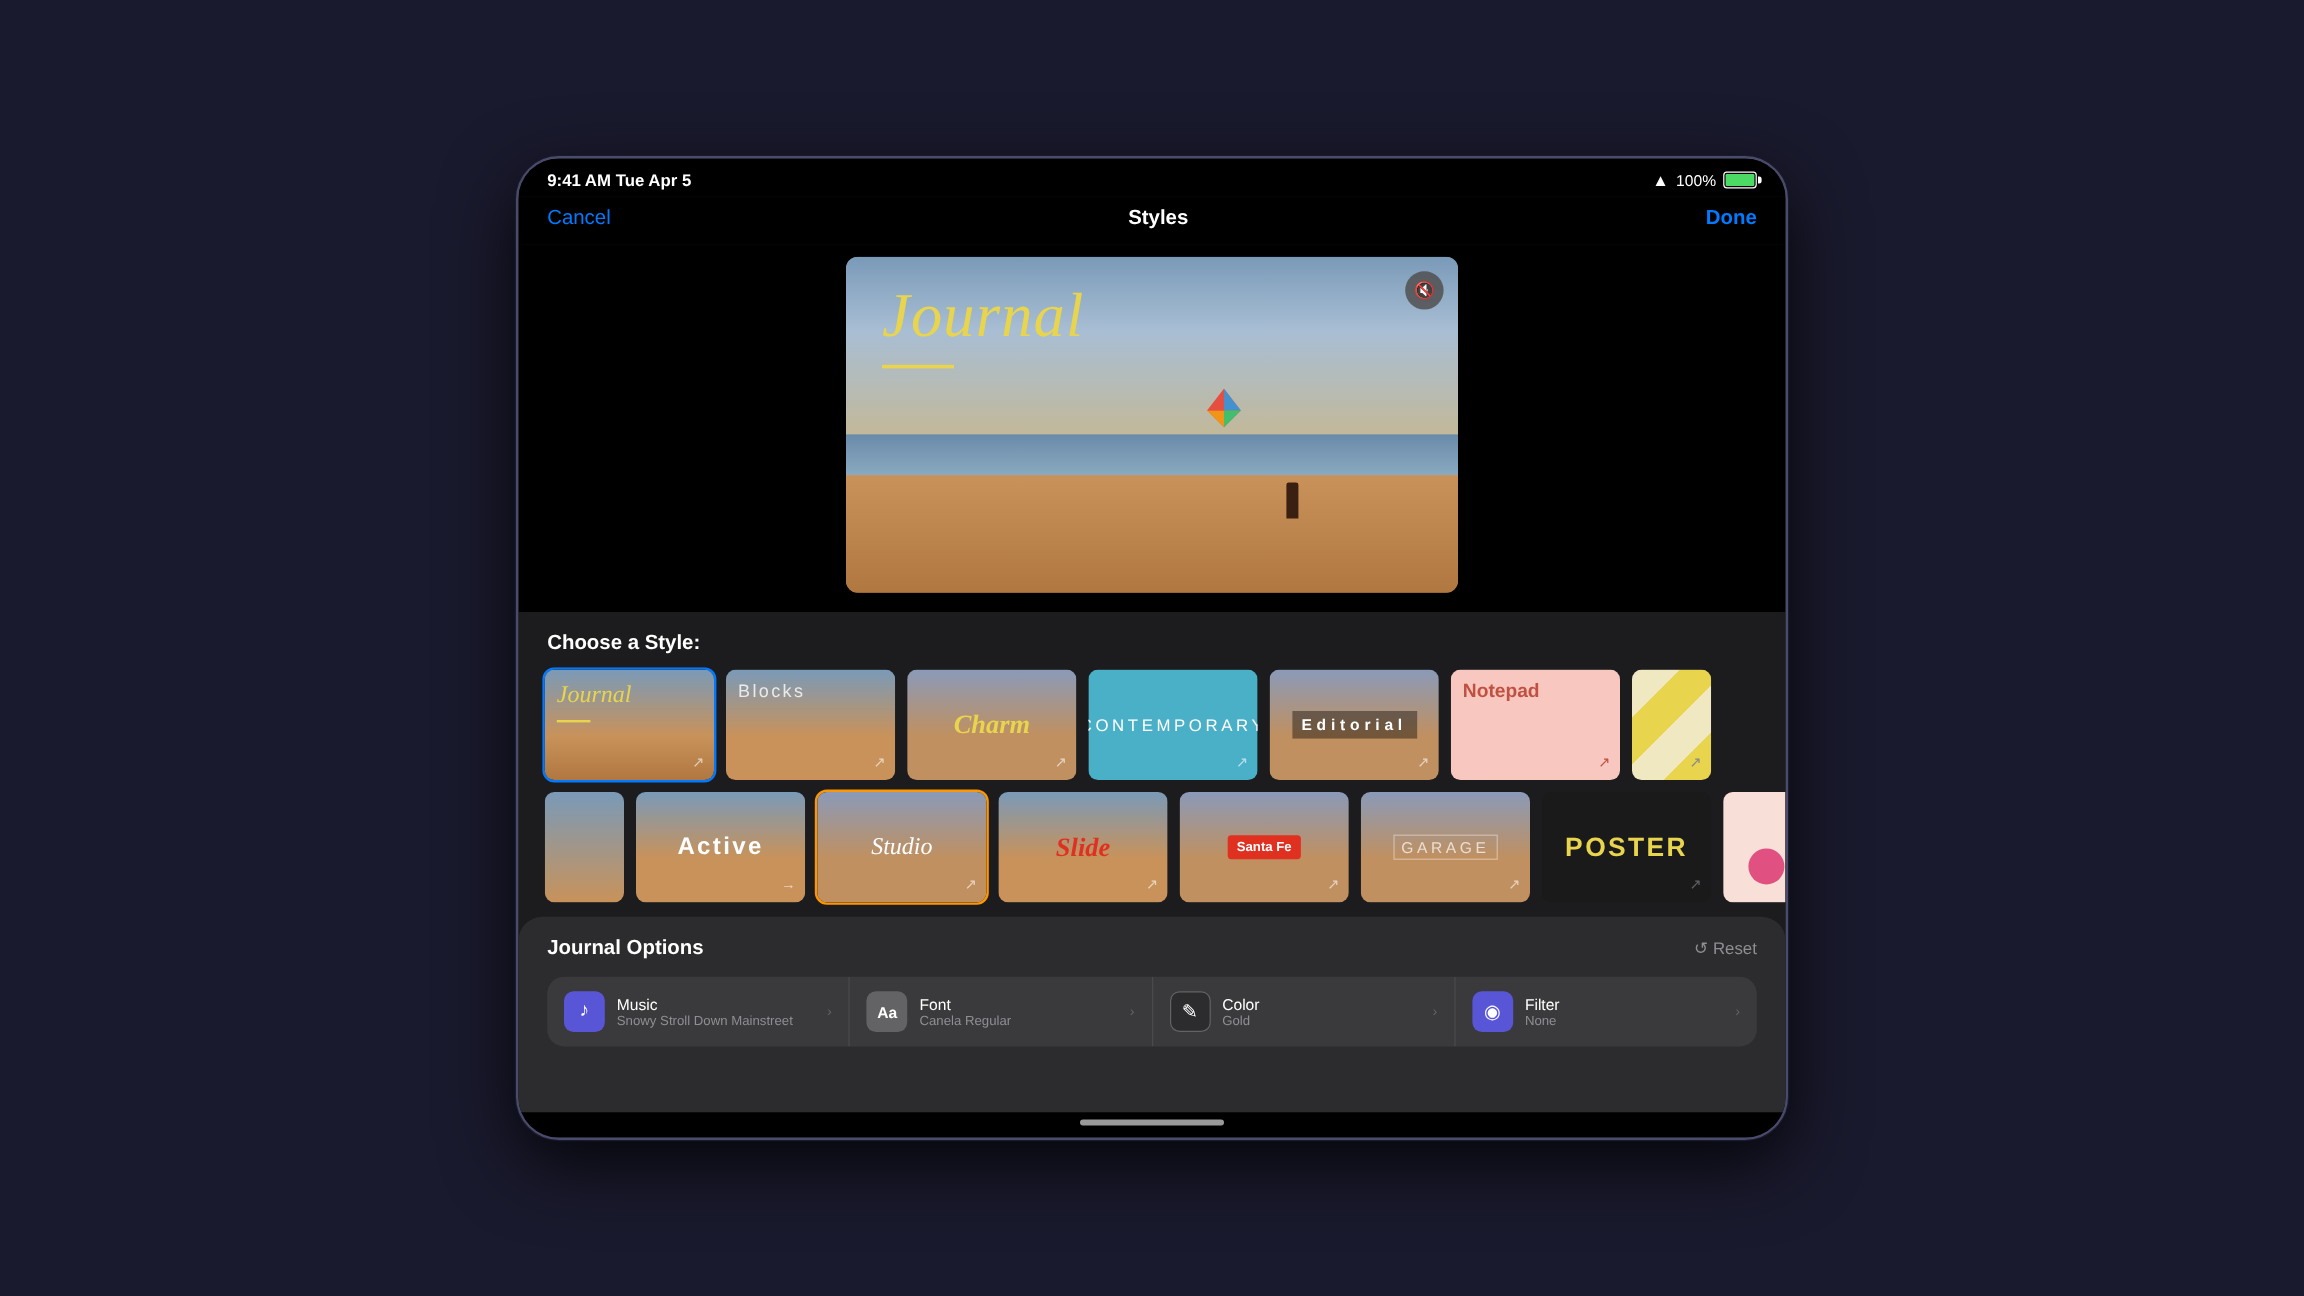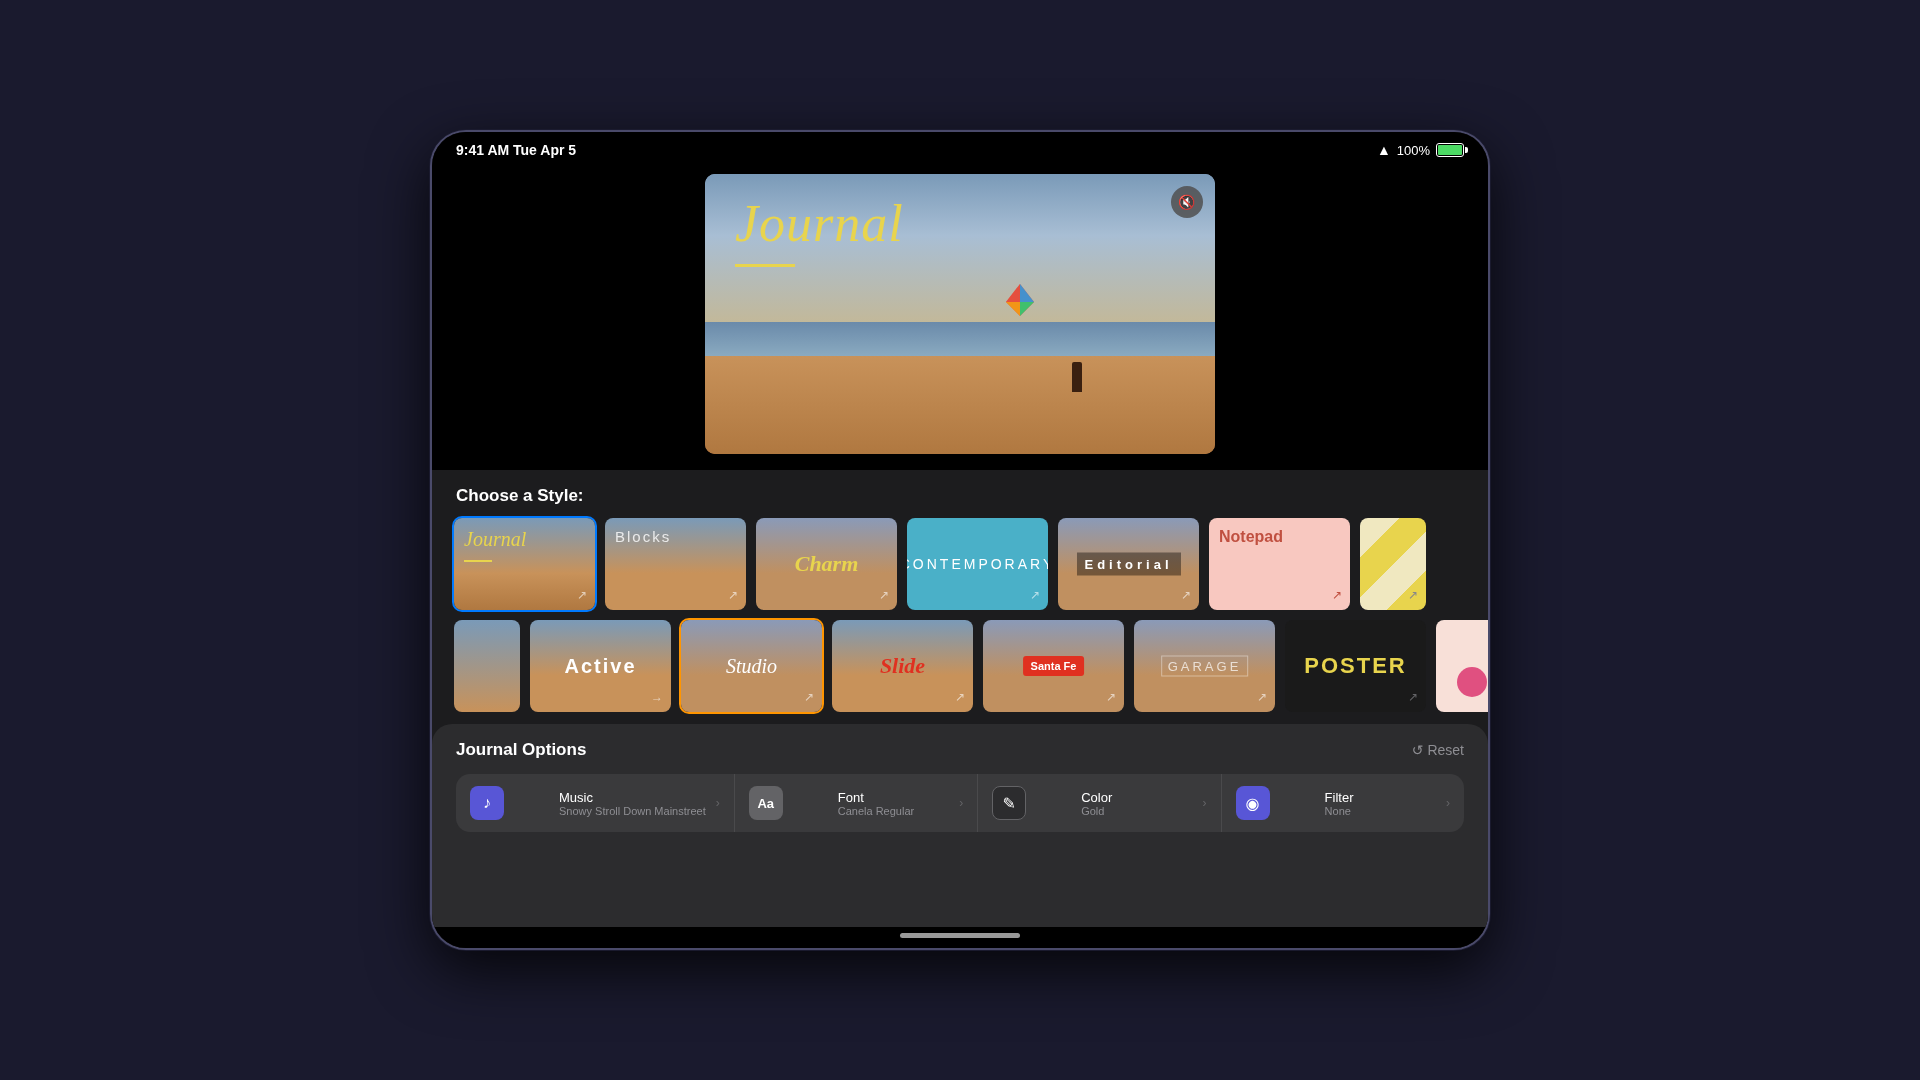--- a/index.html
+++ b/index.html
@@ -459,21 +459,21 @@
       display: flex;
       align-items: center;
       justify-content: center;
       font-size: 16px;
       flex-shrink: 0;
     }
     .icon-music { background: #5856d6; color: #fff; }
     .icon-font { background: #636366; color: #fff; }
     .icon-color { background: #2c2c2e; color: #fff; border: 1px solid #636366; }
     .icon-filter { background: #5856d6; color: #fff; }
-    .option-text { flex: 1; min-width: 0; margin-left: 45px; }
+    .option-text { flex: 1; min-width: 0; }
     .option-label {
       color: #fff;
       font-size: 13px;
       font-weight: 500;
     }
     .option-value {
       color: #8e8e93;
       font-size: 11px;
       white-space: nowrap;
       overflow: hidden;
@@ -509,20 +509,25 @@
       <span class="status-time">9:41 AM  Tue Apr 5</span>
       <div class="status-right">
         <span class="wifi-icon">▲</span>
         <span class="battery-text">100%</span>
         <div class="battery-icon">
           <div class="battery-fill"></div>
         </div>
       </div>
     </div>
 
+    <div class="nav-bar">
+      <span class="nav-cancel">Cancel</span>
+      <span class="nav-title">Styles</span>
+      <span class="nav-done">Done</span>
+    </div>
 
     <div class="preview-area">
       <div class="preview-card">
         <div class="preview-bg">
           <div class="preview-sky"></div>
           <div class="preview-water"></div>
           <div class="preview-ground"></div>
           <div class="preview-title">Journal</div>
           <div class="preview-line"></div>
 

